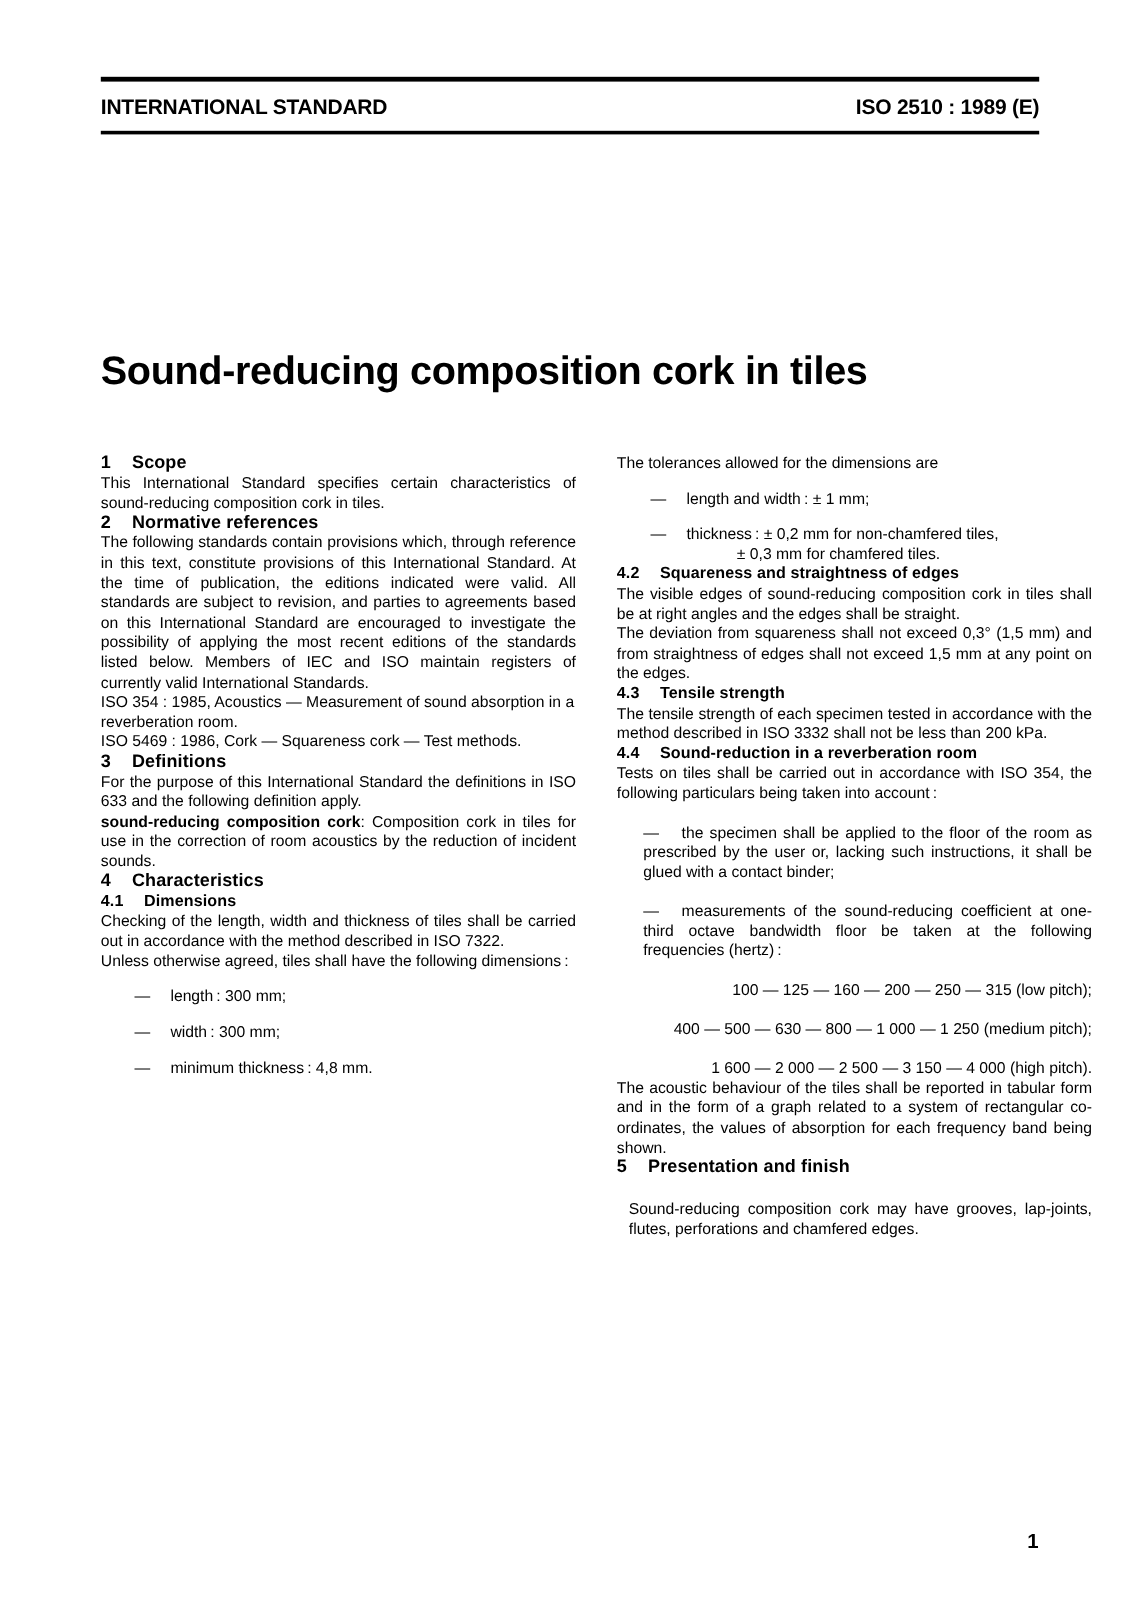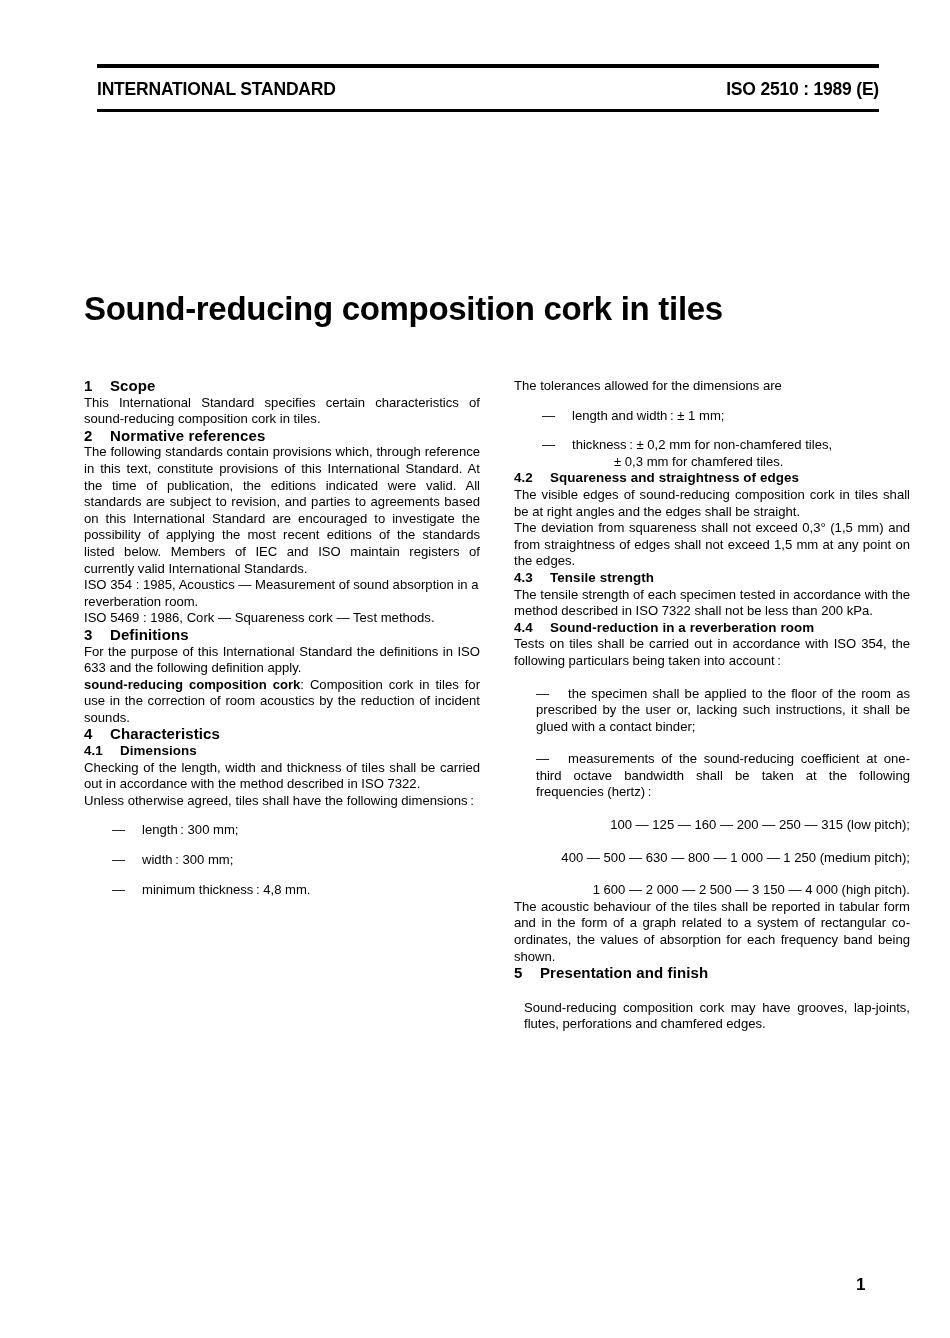--- a/index.html
+++ b/index.html
@@ -22,21 +22,20 @@
     width: 950px;
     height: 1338px;
   }
 
   
   .header {
     position: absolute;
     left: 84px;
     top: 64px;
     width: 782px;
-    margin-left: 13px;
   }
   .rule-thick {
     height: 4px;
     background: #000;
     width: 100%;
   }
   .rule-thin {
     height: 3px;
     background: #000;
     width: 100%;
@@ -238,35 +237,35 @@
 
     <h3 class="subsec sp-sub-before">
       <span class="num">4.2</span><span>Squareness and straightness of edges</span>
     </h3>
     <p class="body sp-sub-after">The visible edges of sound-reducing composition cork in tiles shall be at right angles and the edges shall be straight.</p>
     <p class="body sp-para">The deviation from squareness shall not exceed 0,3° (1,5 mm) and from straightness of edges shall not exceed 1,5 mm at any point on the edges.</p>
 
     <h3 class="subsec sp-sub-before">
       <span class="num">4.3</span><span>Tensile strength</span>
     </h3>
-    <p class="body sp-sub-after">The tensile strength of each specimen tested in accordance with the method described in ISO 7322 shall not be less than 200 kPa.</p>
+    <p class="body sp-sub-after">The tensile strength of each specimen tested in accordance with the method described in ISO 3332 shall not be less than 200 kPa.</p>
 
     <h3 class="subsec sp-sub-before">
       <span class="num">4.4</span><span>Sound-reduction in a reverberation room</span>
     </h3>
     <p class="body sp-sub-after">Tests on tiles shall be carried out in accordance with ISO 354, the following particulars being taken into account :</p>
 
     <div class="dash-para">
       <span class="lead-dash">—</span>
       <span class="lead-text">the specimen shall be applied to the floor of the room as prescribed by the user or, lacking such instructions, it shall be glued with a contact binder;</span>
     </div>
 
     <div class="dash-para">
       <span class="lead-dash">—</span>
-      <span class="lead-text">measurements of the sound-reducing coefficient at one-third octave bandwidth shall be taken at the following frequencies (hertz) :</span>
+      <span class="lead-text">measurements of the sound-reducing coefficient at one-third octave bandwidth floor be taken at the following frequencies (hertz) :</span>
     </div>
 
     <div class="freq-line">100 — 125 — 160 — 200 — 250 — 315 (low pitch);</div>
     <div class="freq-line">400 — 500 — 630 — 800 — 1 000 — 1 250 (medium pitch);</div>
     <div class="freq-line">1 600 — 2 000 — 2 500 — 3 150 — 4 000 (high pitch).</div>
 
     <p class="body sp-para-lg">The acoustic behaviour of the tiles shall be reported in tabular form and in the form of a graph related to a system of rectangular co-ordinates, the values of absorption for each frequency band being shown.</p>
 
     <h2 class="sec sp-sec-before">
       <span class="num">5</span><span>Presentation and finish</span>

